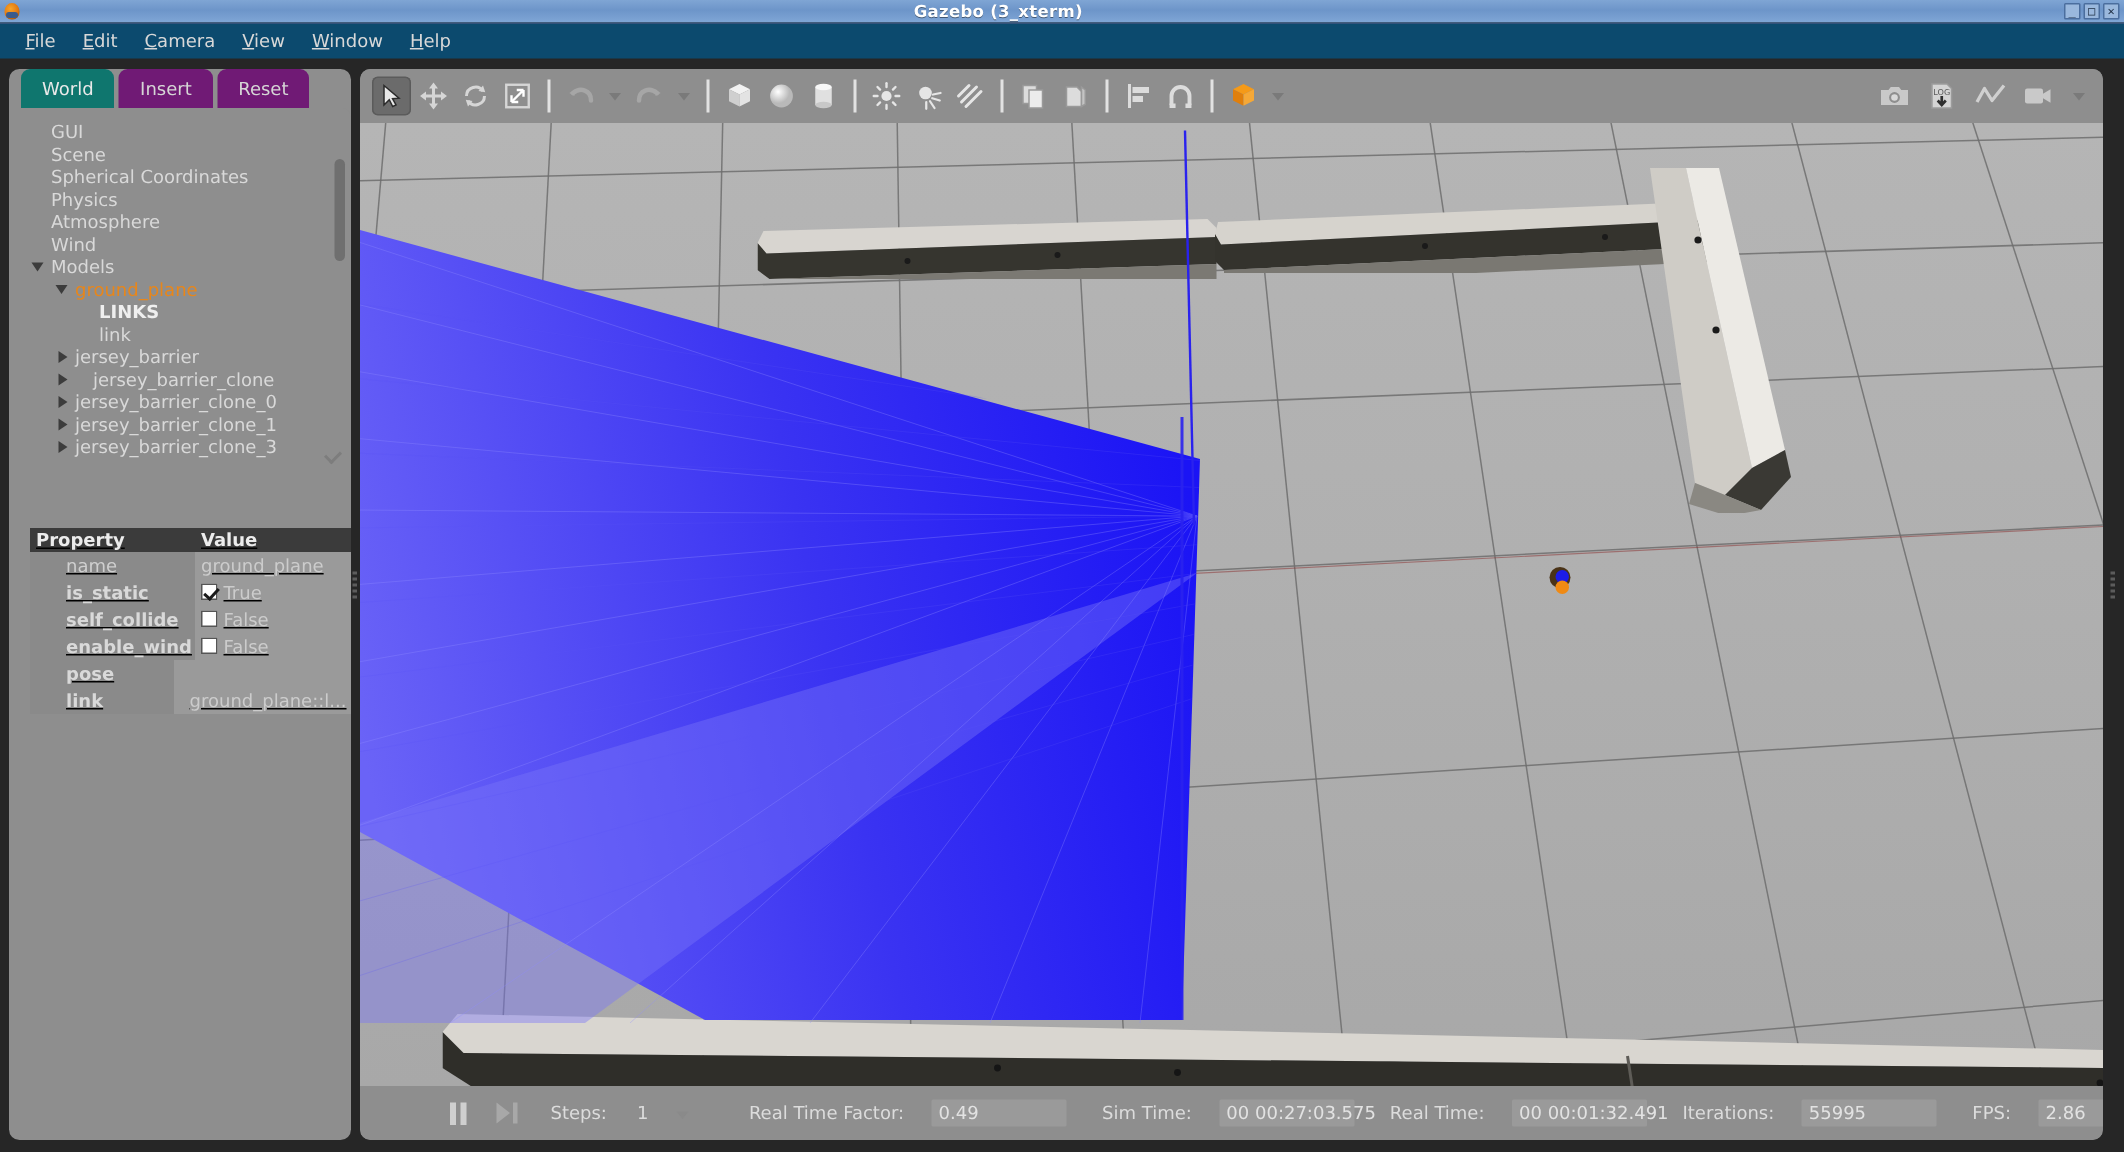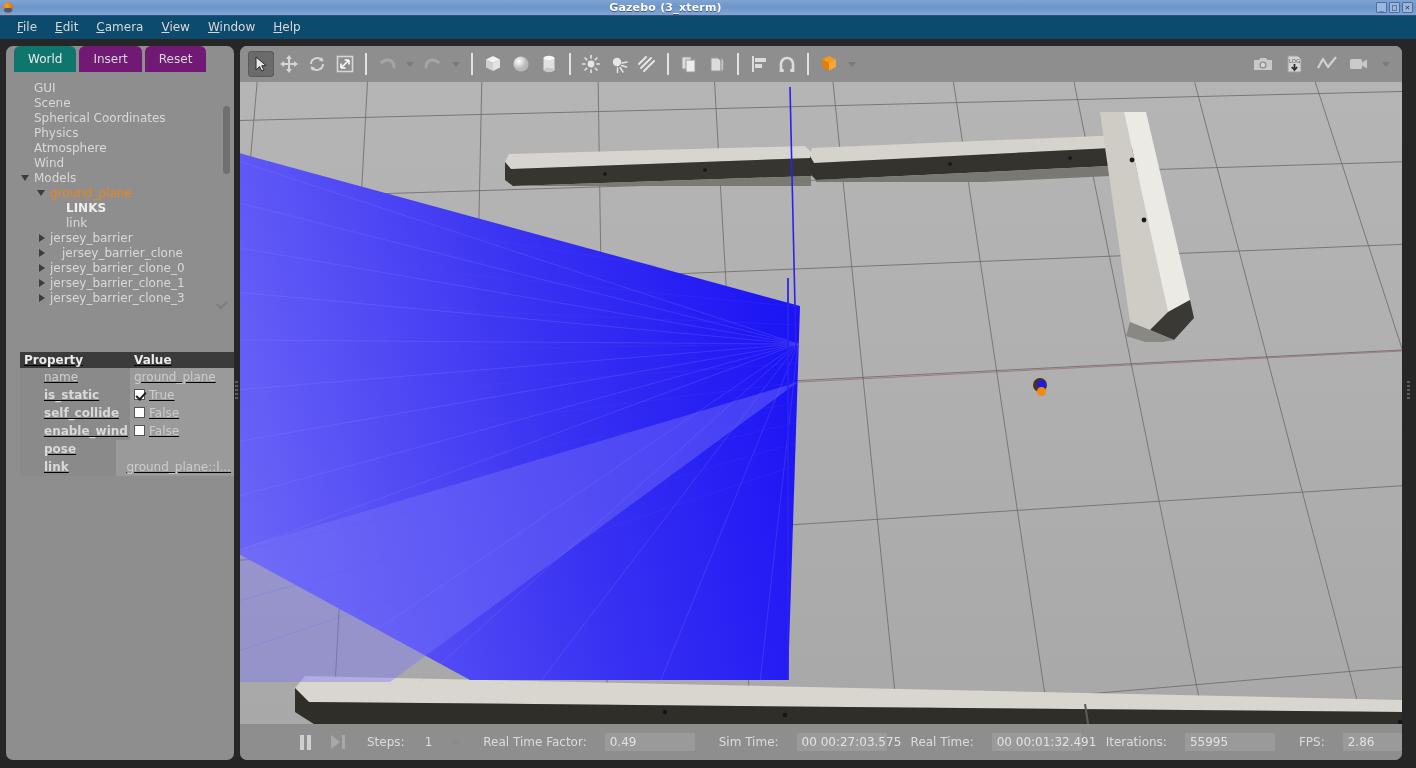--- a/index.html
+++ b/index.html
@@ -734,21 +734,21 @@
       <div class="sb-icon">
         <div class="step-ic">
             <div class="tri"></div>
             <div class="bar"></div>
           </div>
       </div>
       <div class="sb-label">Steps:</div>
       <div class="sb-label" style="margin:0 2px">1</div>
       <div class="sb-caret"></div>
 
-      <div class="sb-label" style="margin-left:12px">Real Time Factor:</div>
+      <div class="sb-label" style="margin-left:28px">Real Time Factor:</div>
       <div class="sb-field">0.49</div>
 
       <div class="sb-label" style="margin-left:12px">Sim Time:</div>
       <div class="sb-field">00 00:27:03.575</div>
 
       <div class="sb-label" style="margin-left:12px">Real Time:</div>
       <div class="sb-field">00 00:01:32.491</div>
 
       <div class="sb-label" style="margin-left:12px">Iterations:</div>
       <div class="sb-field">55995</div>

